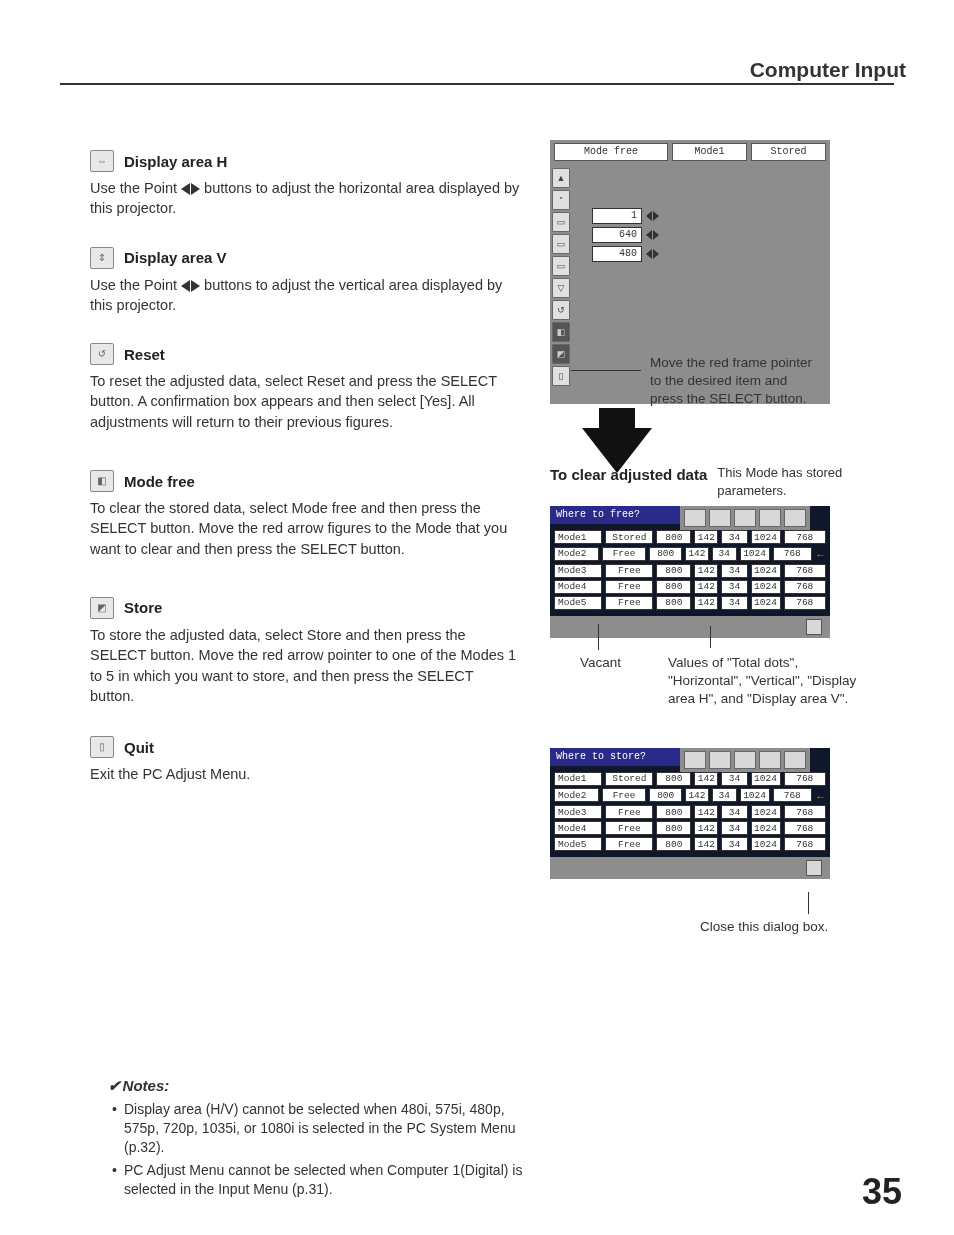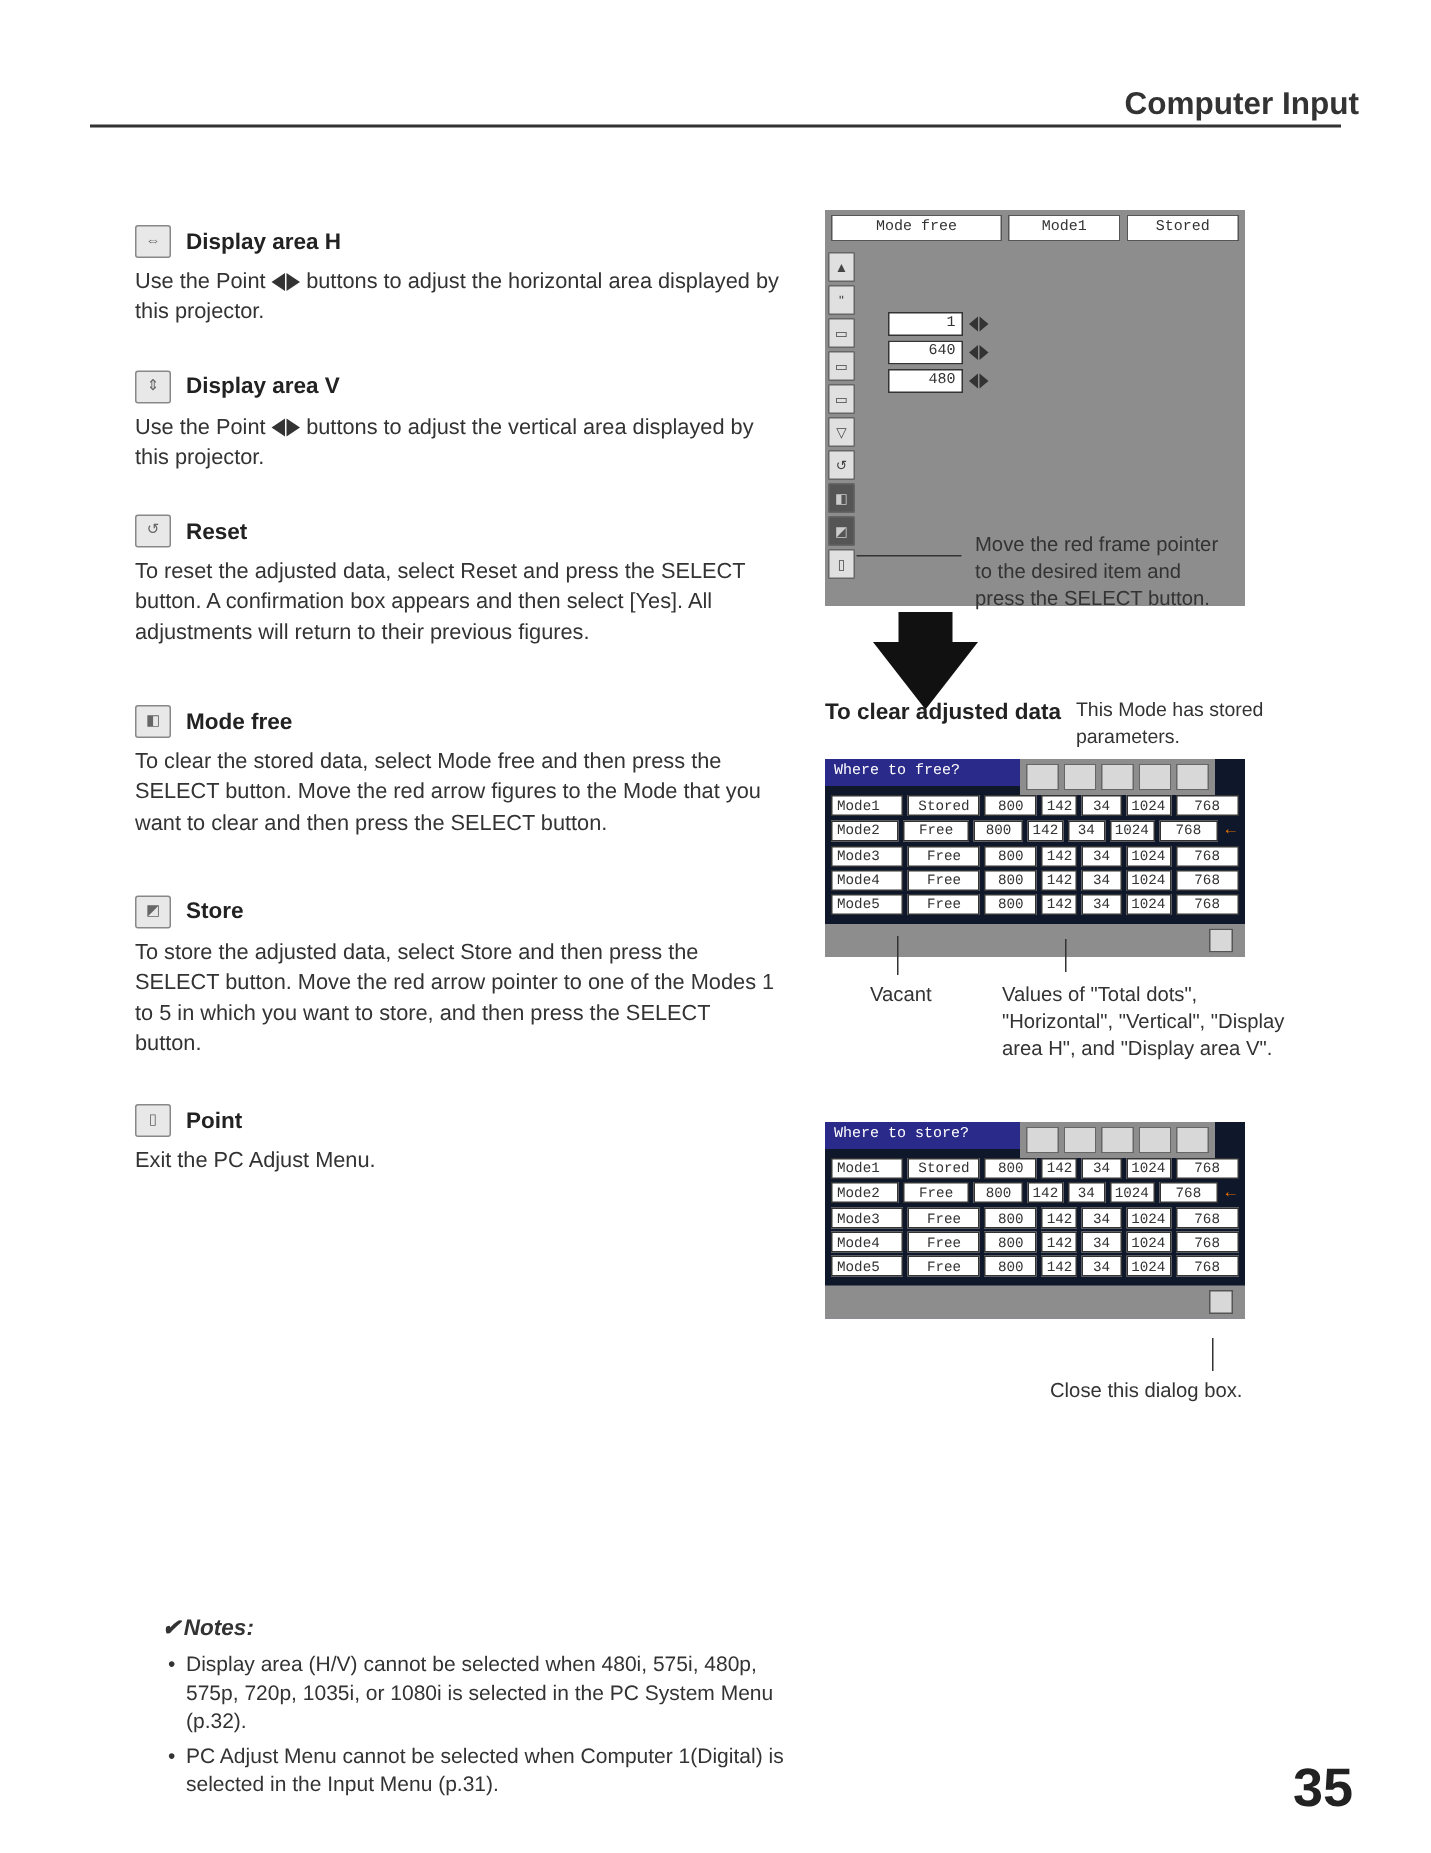--- a/index.html
+++ b/index.html
@@ -393,21 +393,21 @@
     <div class="heading-row">
       <div class="small-icon">◩</div>
       <div class="heading-title">Store</div>
     </div>
     <p>To store the adjusted data, select Store and then press the SELECT button. Move the red arrow pointer to one of the Modes 1 to 5 in which you want to store, and then press the SELECT button.</p>
   </div>
 
   <div class="section" style="margin-top:30px;">
     <div class="heading-row">
       <div class="small-icon">▯</div>
-      <div class="heading-title">Point</div>
+      <div class="heading-title">Quit</div>
     </div>
     <p>Exit the PC Adjust Menu.</p>
   </div>
 
 </div>
 
 <div class="right-col">
 
   <div class="menu-box" style="position:relative;">
     <div class="menu-header-row">

